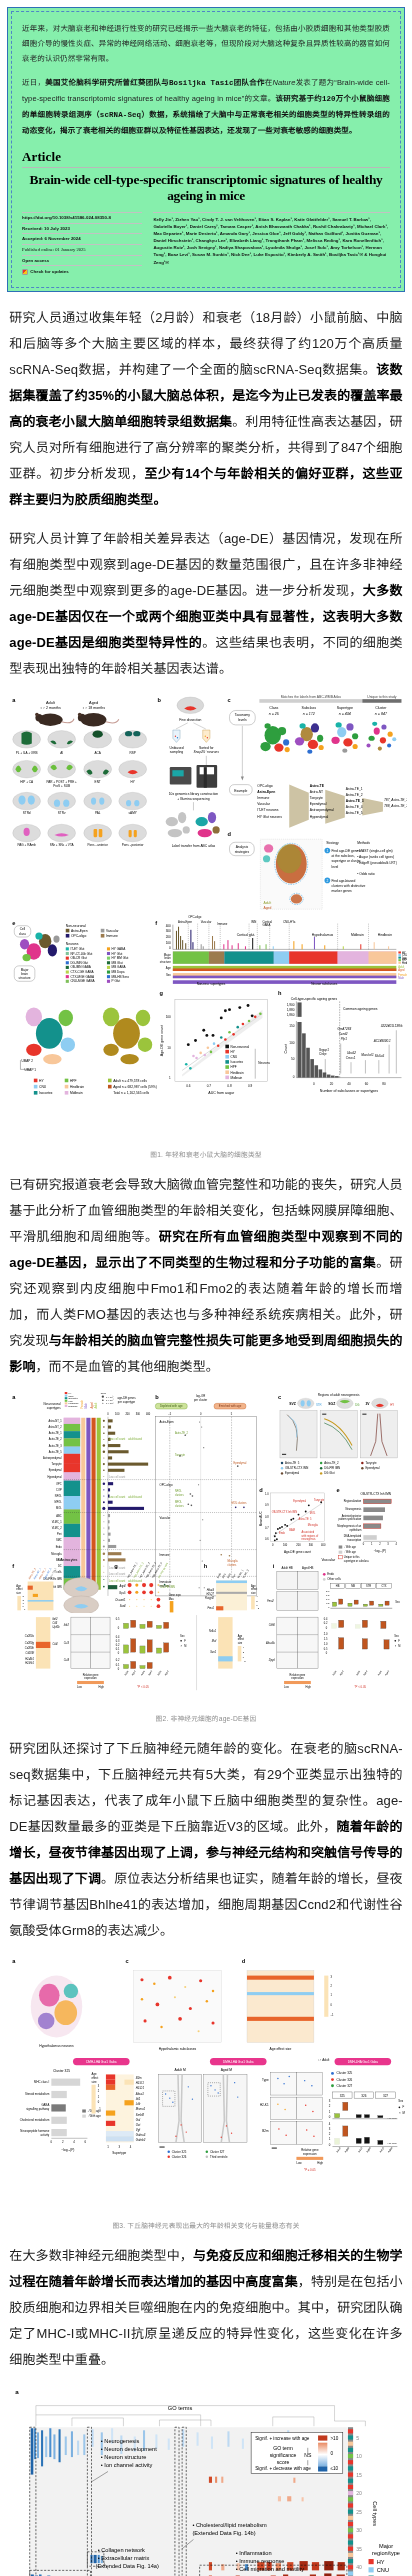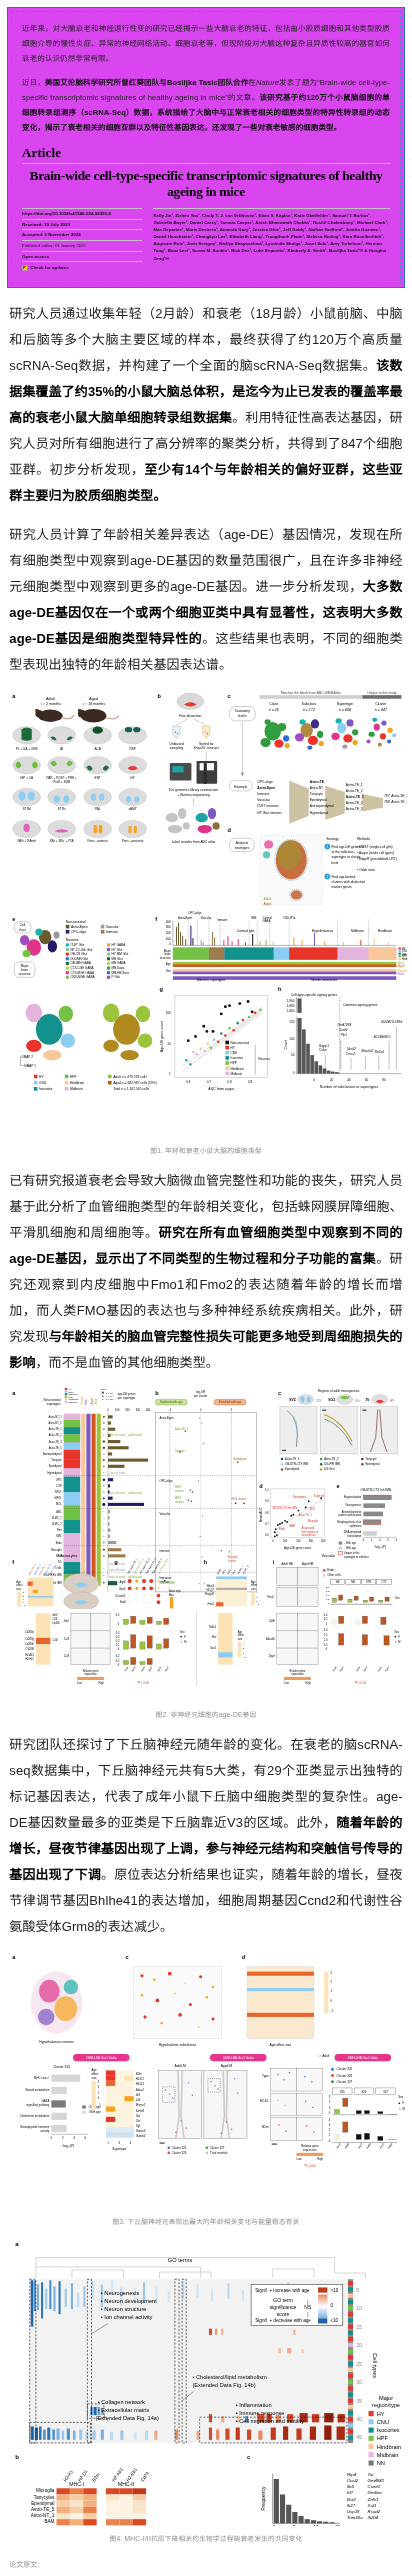--- a/index.html
+++ b/index.html
@@ -12,36 +12,36 @@
     color: #1a1a1a;
     -webkit-font-smoothing: antialiased;
   }
   .page { width: 412px; padding: 0 0 5.2px 0; }
 
   
   .quote-box {
     margin: 7.2px 7.2px 0 7.2px;
     border: 1.5px solid #2e6fb7;
     padding: 2.6px;
-    background: #d946ef;
+    background: #86efac;
   }
   .quote-inner {
     border: 0.5px dashed #4d86c6;
     padding: 9.3px 10.3px 10.3px 10.3px;
   }
   .q-para {
     font-size: 7.5px;
     line-height: 2.0;
     color: #222;
     margin: 0 0 9.3px 0;
     text-align: justify;
     letter-spacing: 0.1px;
   }
   .q-para:last-child { margin-bottom: 0; }
-  .q-para b { font-weight: 700; color: #111; }
+  .q-para b { font-weight: 700; color: #111; font-family: Liberation Mono, monospace; }
   .q-para i { font-style: italic; }
 
   
   .nature-card { margin-top: 6.2px; }
   .nat-kicker {
     font-family: "Liberation Serif", "DejaVu Serif", serif;
     font-weight: 700; font-size: 13px; color: #000;
     letter-spacing: 0.1px;
   }
   .nat-rule { border:0; border-top:0.5px solid #b9b9b9; margin: 2.1px 0 4.6px 0; }
@@ -1739,20 +1739,21 @@
         <text x="764" y="286">Sex</text>
         <circle cx="766" cy="296" r="1.6" fill="#111"></circle>
           <text x="772" y="298">F</text>
         <text x="765" y="308">×</text>
           <text x="772" y="308">M</text>
       </g>
     </svg>
     <div class="fig-cap">图3. 下丘脑神经元表现出最大的年龄相关变化与能量稳态有关</div>
   </div>
 
+  <p class="body-para"><span>在大多数非神经元细胞类型中，</span><b>与免疫反应和细胞迁移相关的生物学过程在随着年龄增长而表达增加的基因中高度富集</b><span>，特别是在包括小胶质细胞和边界相关巨噬细胞在内的免疫细胞中。其中，研究团队确定了MHC-I或MHC-II抗原呈递反应的特异性变化，这些变化在许多细胞类型中重叠。</span></p>
 
   <div class="figure">
     <svg class="fig-canvas" viewBox="0 0 780 560">
       <rect x="0" y="0" width="780" height="560" fill="#fff"></rect>
       <text x="20" y="18" font-size="12" font-weight="bold">a</text>
       <text x="20" y="432" font-size="12" font-weight="bold">b</text>
       <text x="470" y="432" font-size="12" font-weight="bold">c</text>
       <text x="340" y="48" font-size="11" text-anchor="middle">GO terms</text>
 
       <g stroke="#9a9a9a" stroke-width=".8" fill="none">

